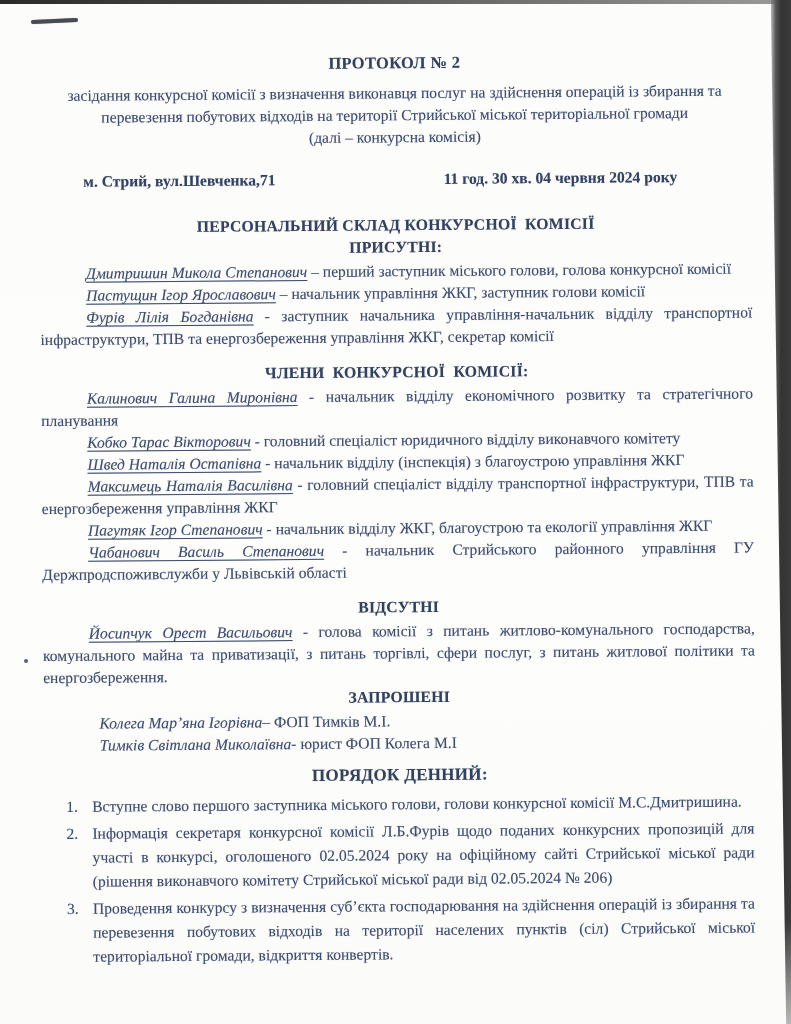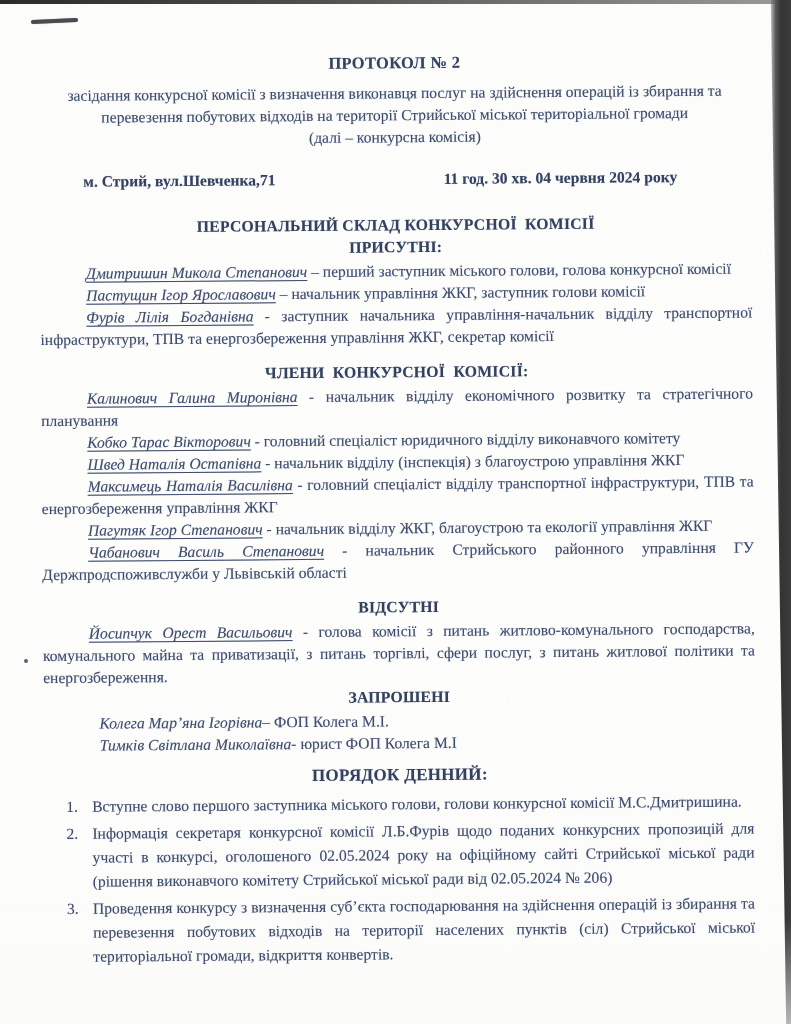--- a/index.html
+++ b/index.html
@@ -117,21 +117,21 @@
     <p class="person"><span class="name">Максимець Наталія Василівна</span><span> - головний спеціаліст відділу транспортної інфраструктури, ТПВ та енергозбереження управління  ЖКГ</span></p>
     <p class="person"><span class="name">Пагутяк Ігор Степанович</span><span> - начальник відділу ЖКГ, благоустрою та екології управління ЖКГ</span></p>
     <p class="person"><span class="name">Чабанович Василь Степанович</span><span> - начальник Стрийського районного управління ГУ Держпродспоживслужби  у Львівській області</span></p>
 
     <h2 class="sec gap-top gap-bottom">ВІДСУТНІ</h2>
 
     <p class="person"><span class="name">Йосипчук Орест Васильович</span><span> -  голова  комісії  з  питань  житлово-комунального господарства, комунального майна та приватизації, з питань торгівлі, сфери послуг, з питань житлової політики та енергозбереження.</span></p>
 
     <h2 class="sec gap-bottom">ЗАПРОШЕНІ</h2>
 
-    <p class="invited-line"><span class="name">Колега Мар’яна Ігорівна</span><span>– ФОП Колега М.І.</span></p>
+    <p class="invited-line"><span class="name">Колега Мар’яна Ігорівна</span><span>– ФОП Тимків М.І.</span></p>
     <p class="invited-line"><span class="name">Тимків Світлана Миколаївна</span><span>- юрист ФОП Колега М.І</span></p>
 
     <h2 class="agenda-head">ПОРЯДОК ДЕННИЙ:</h2>
 
     <div class="agenda-row">
       <div class="agenda-num">1.</div>
       <div class="agenda-text">Вступне слово першого заступника міського голови, голови конкурсної комісії М.С.Дмитришина.</div>
     </div>
     <div class="agenda-row">
       <div class="agenda-num">2.</div>

